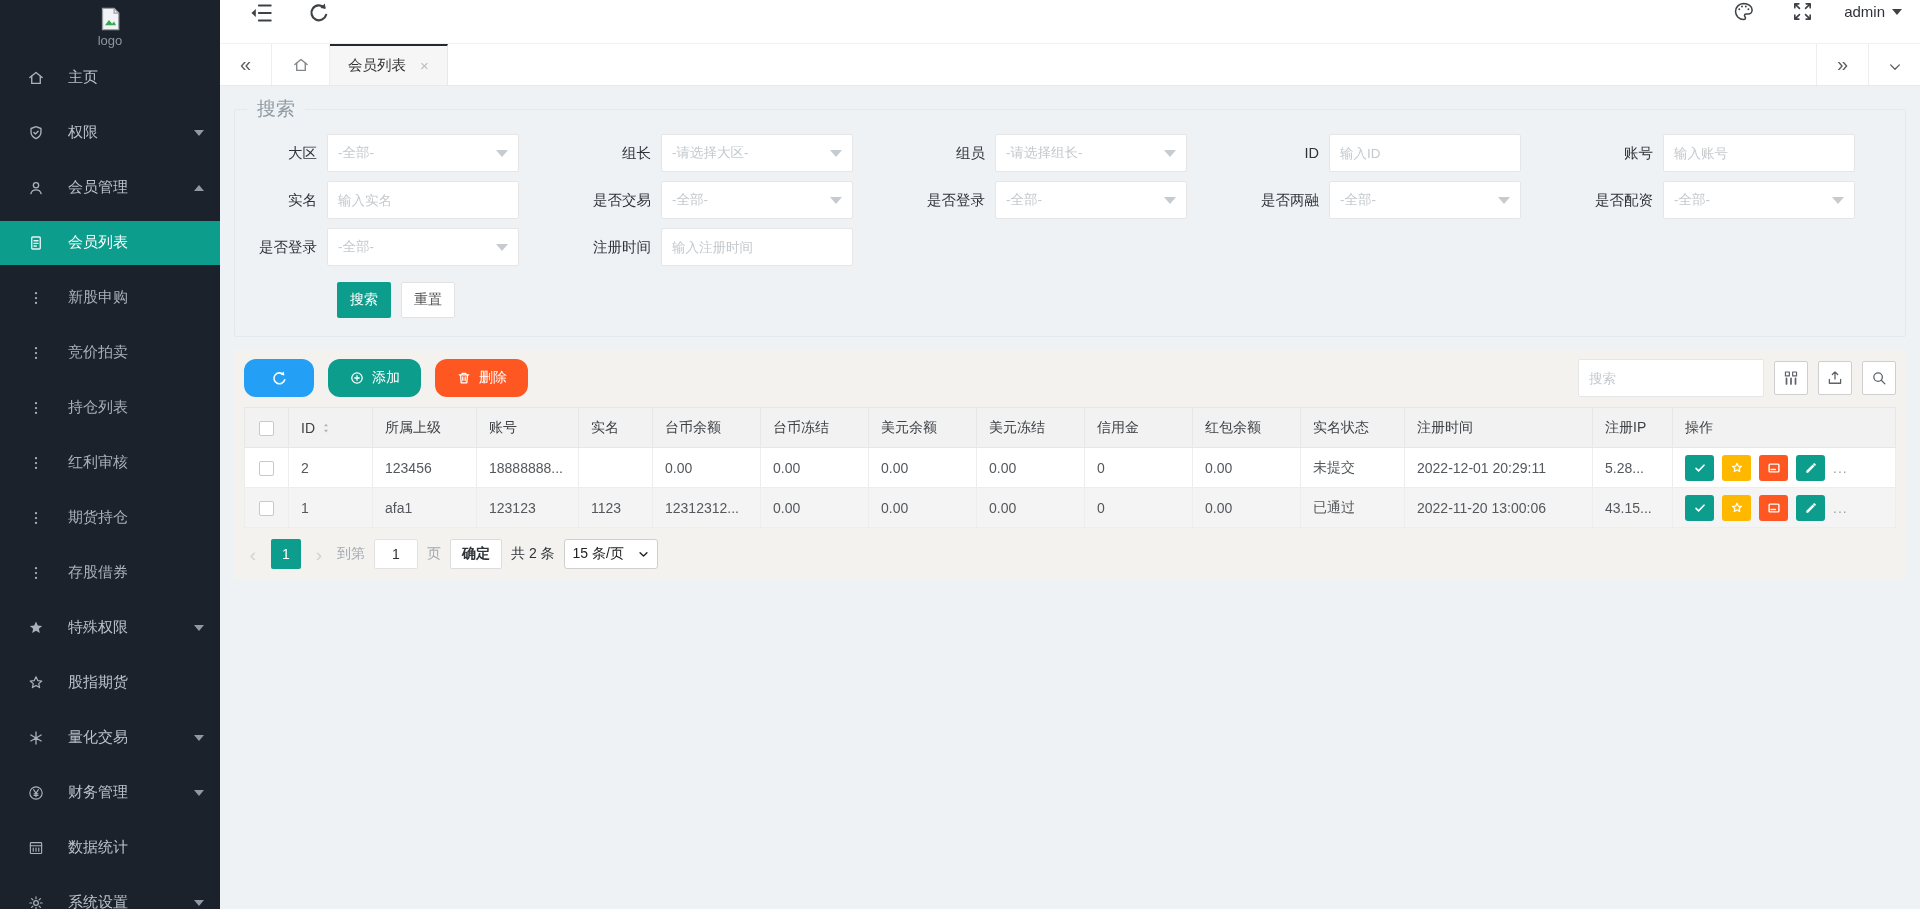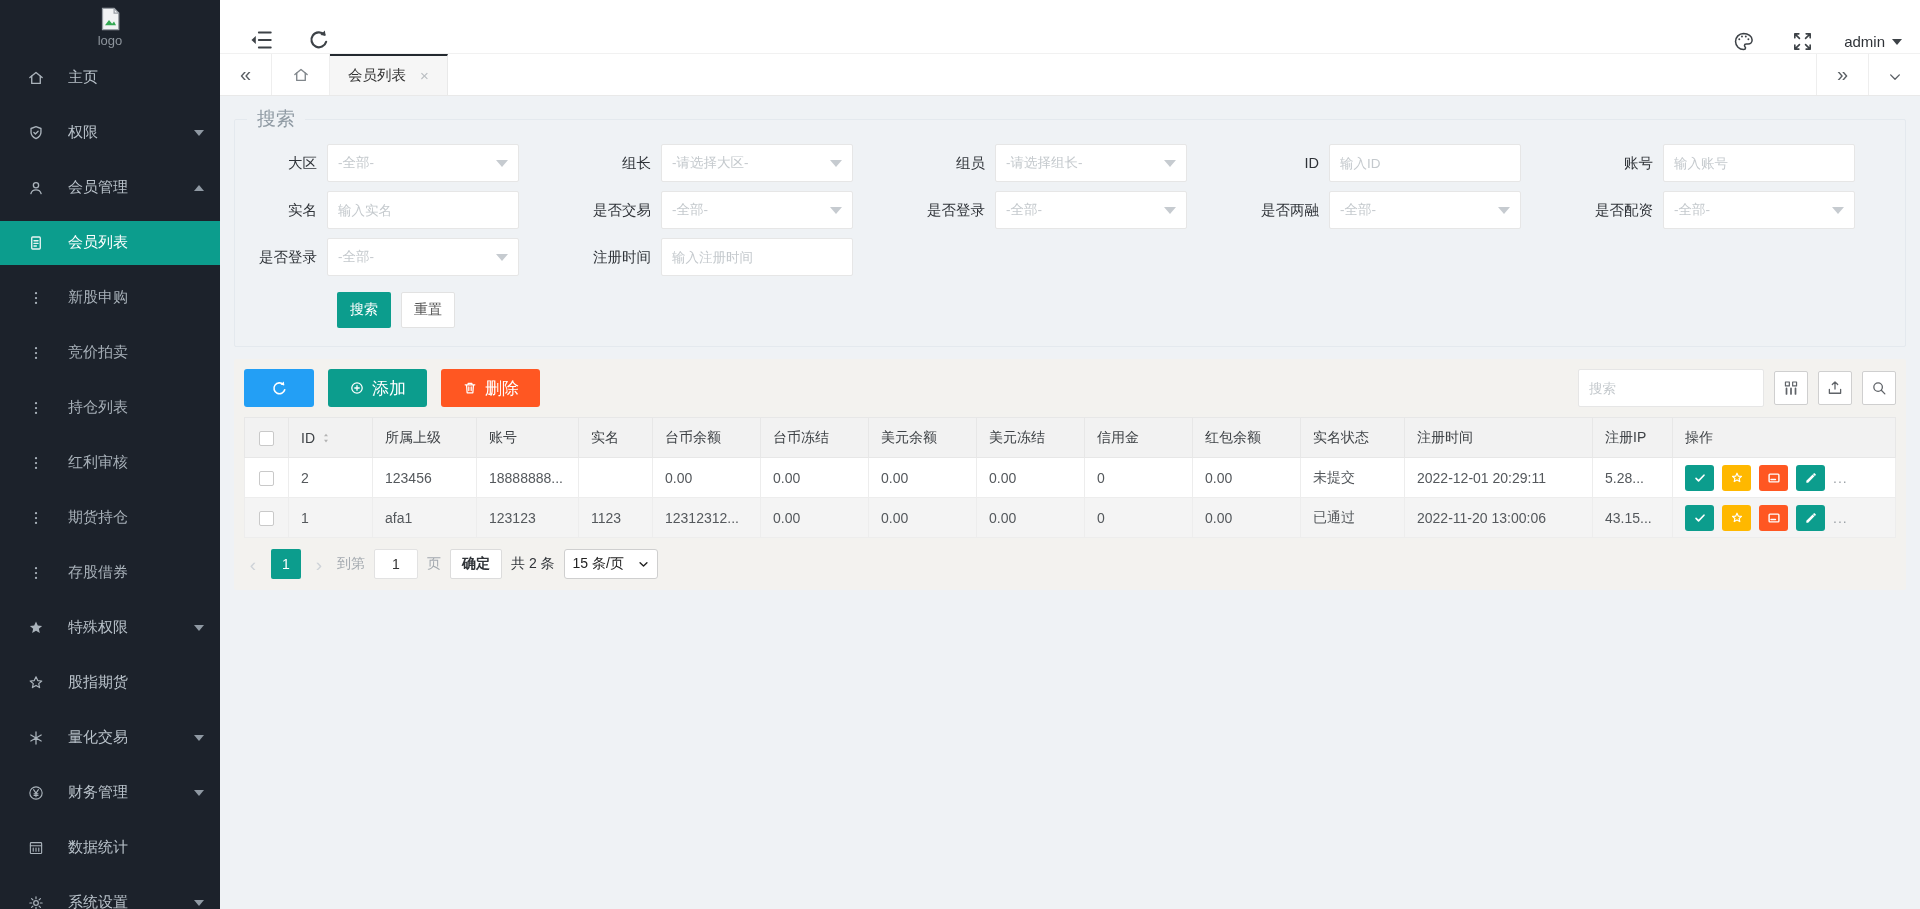--- a/index.html
+++ b/index.html
@@ -16,21 +16,21 @@
   .side-item .s-label{margin-left:23px;white-space:nowrap;}
   .side-item.child{color:#a7b0b8;}
   .side-item.active{background:#0c9d8d;color:#fff;height:44px;margin:5.5px 0;}
   .side-item.active .s-icon{color:#e8f4f2;}
   .s-arr{width:0;height:0;border-left:5px solid transparent;border-right:5px solid transparent;margin-left:auto;margin-right:16px;}
   .s-arr.down{border-top:6px solid #8f99a3;}
   .s-arr.up{border-bottom:6px solid #8f99a3;}
 
   
   .main{flex:1;display:flex;flex-direction:column;min-width:0;}
-  header{height:54px;background:#fff;display:flex;align-items:flex-end;border-bottom:1px solid #f1f1f1;}
+  header{height:44px;background:#fff;display:flex;align-items:flex-start;border-bottom:1px solid #f1f1f1;}
   .hbtn{width:26px;height:26px;margin-left:28px;color:#3d4247;cursor:pointer;}
   .hbtn svg{width:100%;height:100%;}
   .hdr-right{margin-left:auto;display:flex;align-items:center;padding-right:18px;}
   .hicon{width:23px;height:23px;color:#3d4247;margin-left:36px;cursor:pointer;}
   .admin{display:flex;align-items:center;margin-left:30px;font-size:15px;color:#2f3338;cursor:pointer;}
   .admin-caret{width:0;height:0;border-left:5px solid transparent;border-right:5px solid transparent;border-top:6px solid #3d4247;margin-left:7px;}
 
   
   .tabbar{height:42px;background:#fff;display:flex;align-items:stretch;border-bottom:1px solid #e9e9e9;}
   .tbtn{width:52px;display:flex;align-items:center;justify-content:center;color:#5a5f64;font-size:20px;border-right:1px solid #eee;cursor:pointer;}
@@ -55,21 +55,21 @@
   .sel-text{padding-left:10px;font-size:13.5px;color:#c4c9cd;}
   .sel-caret{position:absolute;right:10px;top:calc(50% - 3px);width:0;height:0;border-left:6px solid transparent;border-right:6px solid transparent;border-top:7px solid #c6cbd0;}
   .btn-row{display:flex;gap:10px;margin:16px 0 0 102px;}
   .btn{height:36px;border-radius:2px;font-size:14px;display:flex;align-items:center;justify-content:center;cursor:pointer;border:none;}
   .btn-search{width:54px;background:#0c9d8d;color:#fff;}
   .btn-reset{width:54px;background:#fff;border:1px solid #e2e2e2;color:#555;}
 
   
   .card{background:#f3f2ef;padding:10px;border-radius:2px;}
   .toolbar{display:flex;align-items:center;margin-bottom:10px;height:38px;}
-  .tb-btn{height:38px;border-radius:3px;color:#fff;display:flex;align-items:center;justify-content:center;font-size:17px;cursor:pointer;}
+  .tb-btn{height:38px;border-radius:12px;color:#fff;display:flex;align-items:center;justify-content:center;font-size:14px;cursor:pointer;}
   .tb-refresh{width:70px;background:#239ff5;}
   .tb-refresh svg{width:19px;height:19px;}
   .tb-add{background:#0c9d8d;padding:0 21px;margin-left:14px;}
   .tb-del{background:#ff5722;padding:0 21px;margin-left:14px;}
   .tb-btn .bicon{width:16px;height:16px;display:inline-flex;margin-right:7px;}
   .tb-right{margin-left:auto;display:flex;align-items:center;}
   .tb-search{width:186px;height:38px;background:#fff;border:1px solid #e6e6e6;border-radius:2px;padding:0 10px;font-size:13.5px;color:#333;outline:none;}
   .tb-search::placeholder{color:#c4c9cd;}
   .icon-btn{width:34px;height:34px;background:#fff;border:1px solid #cfcfcf;border-radius:2px;margin-left:10px;display:flex;align-items:center;justify-content:center;color:#5f6368;cursor:pointer;}
   .icon-btn svg{width:18px;height:18px;}

